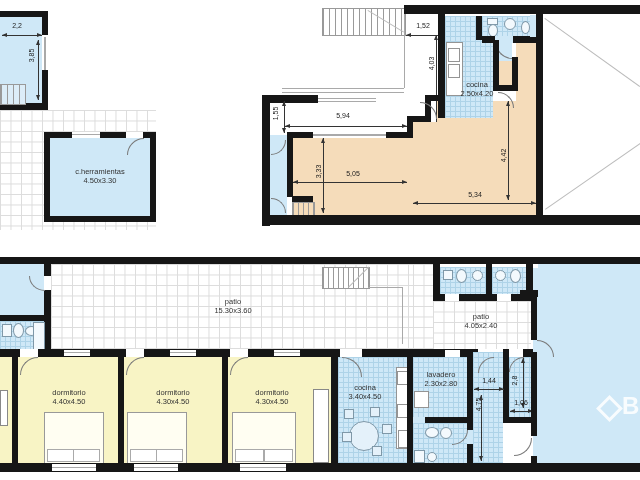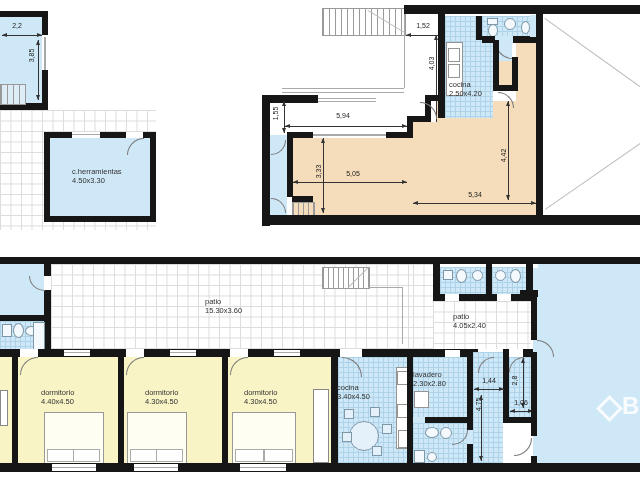--- a/index.html
+++ b/index.html
@@ -11,21 +11,21 @@
   .tile{background-color:#cfe8f7;
         background-image:linear-gradient(#aed3e8 1px,transparent 1px),
                          linear-gradient(90deg,#aed3e8 1px,transparent 1px);
         background-size:5px 5px;}
   .grid{background-color:#fff;
         background-image:linear-gradient(#dcdcdc 1px,transparent 1px),
                          linear-gradient(90deg,#dcdcdc 1px,transparent 1px);
         background-size:10.5px 10.5px;}
   .yellow{background:#f8f4c5;}
   .salmon{background:#f5dcba;}
-  .rlabel{position:absolute;font-size:7.5px;line-height:1.25;color:#333;}
+  .rlabel{position:absolute;font-size:7.5px;line-height:1.25;color:#333;text-align:center;}
   .rlabel span{display:block;}
   .dimt{position:absolute;font-size:7px;color:#1c1c1c;text-align:center;white-space:nowrap;}
   .rot{transform:rotate(-90deg);transform-origin:center center;}
   .dimh{position:absolute;height:1px;background:#333;}
   .dimv{position:absolute;width:1px;background:#333;}
   .dimh::before,.dimh::after{content:"";position:absolute;top:-2px;border-top:2px solid transparent;border-bottom:2px solid transparent;}
   .dimh::before{left:0;border-right:5px solid #333;}
   .dimh::after{right:0;border-left:5px solid #333;}
   .dimv::before,.dimv::after{content:"";position:absolute;left:-2px;border-left:2px solid transparent;border-right:2px solid transparent;}
   .dimv::before{top:0;border-bottom:5px solid #333;}

